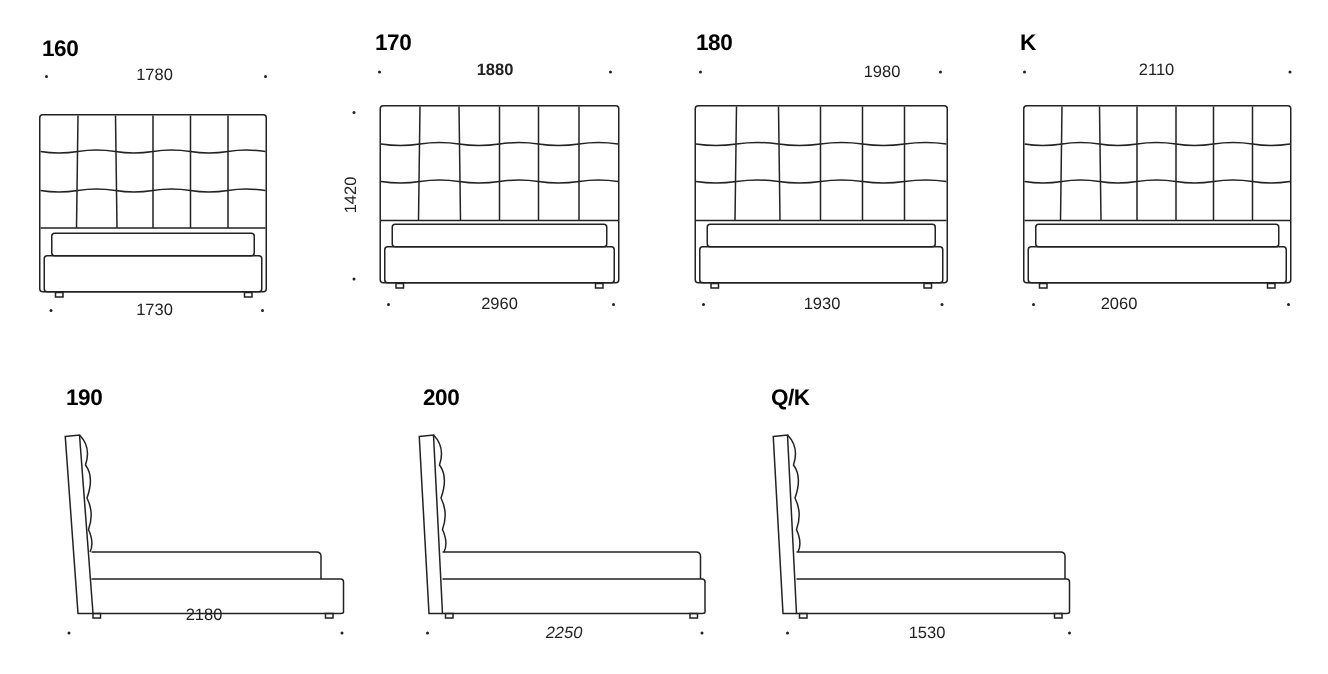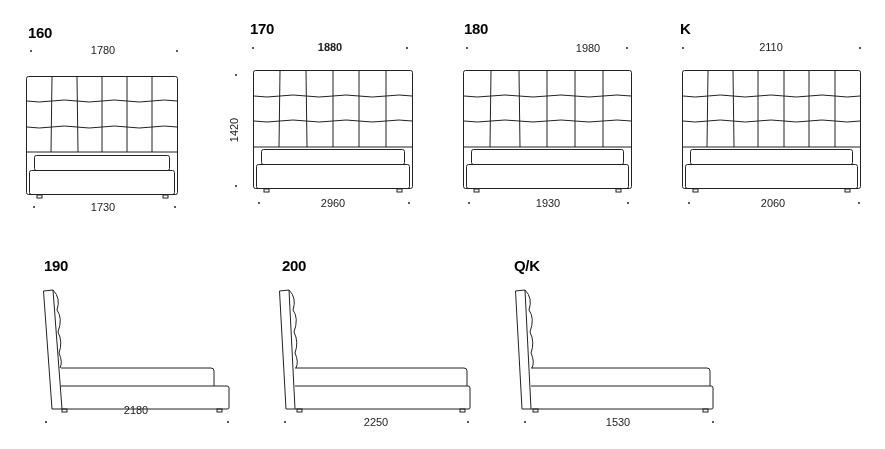--- a/index.html
+++ b/index.html
@@ -91,21 +91,21 @@
     <path class="ln" d="M1 26 Q13 28 26 26 Q38 24 51 26 Q63 28 76 26 Q89 24 102 26 Q114 28 127 26 Q140 24 153 26 Q165 28 178 26"></path>
     <path class="ln" d="M1 51 Q13 53 26 51 Q38 49 51 51 Q63 53 76 51 Q89 49 102 51 Q114 53 127 51 Q140 49 153 51 Q165 53 178 51"></path>
     <path class="ln" d="M1 77 L178 77"></path>
     <rect class="ln" x="8.5" y="79.5" width="162" height="15" rx="2"></rect>
     <rect class="ln" x="3.5" y="94.5" width="172" height="24" rx="2"></rect>
     <rect class="ln" x="11" y="119" width="5" height="3"></rect>
     <rect class="ln" x="163" y="119" width="5" height="3"></rect>
   </svg>
   <span class="dot" style="left:688px;top:202px;"></span>
   <span class="dot" style="left:858px;top:202px;"></span>
-  <div class="dim" style="left:773px;top:197px;">2060</div>
+  <div class="dim" style="left:746px;top:197px;">2060</div>
 </div>
 
 <div>
   <div class="size-label" style="left:44px;top:257px;text-align:right;">190</div>
   <svg width="200" height="130" style="left:43px;top:290px;">
     <path class="ln" d="M0.5 1 L10 0 L19 119 L9 119 Z"></path>
     <path class="ln" d="M10 0 Q18 8 14 20 Q20 28 15 42 Q20 52 16 63 Q20 72 17 78"></path>
     <path class="ln" d="M18 78 L168 78 Q171 78 171 81 L171 96"></path>
     <path class="ln" d="M18 96 L184 96 Q186 96 186 98 L186 118 Q186 119 184 119 L19 119"></path>
     <rect class="ln" x="19" y="119" width="5" height="3"></rect>
@@ -121,21 +121,21 @@
   <svg width="200" height="130" style="left:279px;top:290px;">
     <path class="ln" d="M0.5 1 L10 0 L16 119 L7 119 Z"></path>
     <path class="ln" d="M10 0 Q18 8 14 20 Q20 28 15 42 Q20 52 16 63 Q20 72 17 78"></path>
     <path class="ln" d="M16 78 L185 78 Q188 78 188 81 L188 96"></path>
     <path class="ln" d="M16 96 L189 96 Q191 96 191 98 L191 118 Q191 119 189 119 L16 119"></path>
     <rect class="ln" x="18" y="119" width="5" height="3"></rect>
     <rect class="ln" x="181" y="119" width="5" height="3"></rect>
   </svg>
   <span class="dot" style="left:284px;top:421px;"></span>
   <span class="dot" style="left:467px;top:421px;"></span>
-  <div class="dim" style="left:376px;top:416px;">2250</div>
+  <div class="dim" style="left:376px;top:416px;font-style:italic;">2250</div>
 </div>
 
 <div>
   <div class="size-label" style="left:514px;top:257px;">Q/K</div>
   <svg width="220" height="130" style="left:515px;top:290px;">
     <path class="ln" d="M0.5 1 L10 0 L16 119 L7 119 Z"></path>
     <path class="ln" d="M10 0 Q18 8 14 20 Q20 28 15 42 Q20 52 16 63 Q20 72 17 78"></path>
     <path class="ln" d="M16 78 L192 78 Q195 78 195 81 L195 96"></path>
     <path class="ln" d="M16 96 L196 96 Q198 96 198 98 L198 118 Q198 119 196 119 L16 119"></path>
     <rect class="ln" x="18" y="119" width="5" height="3"></rect>

